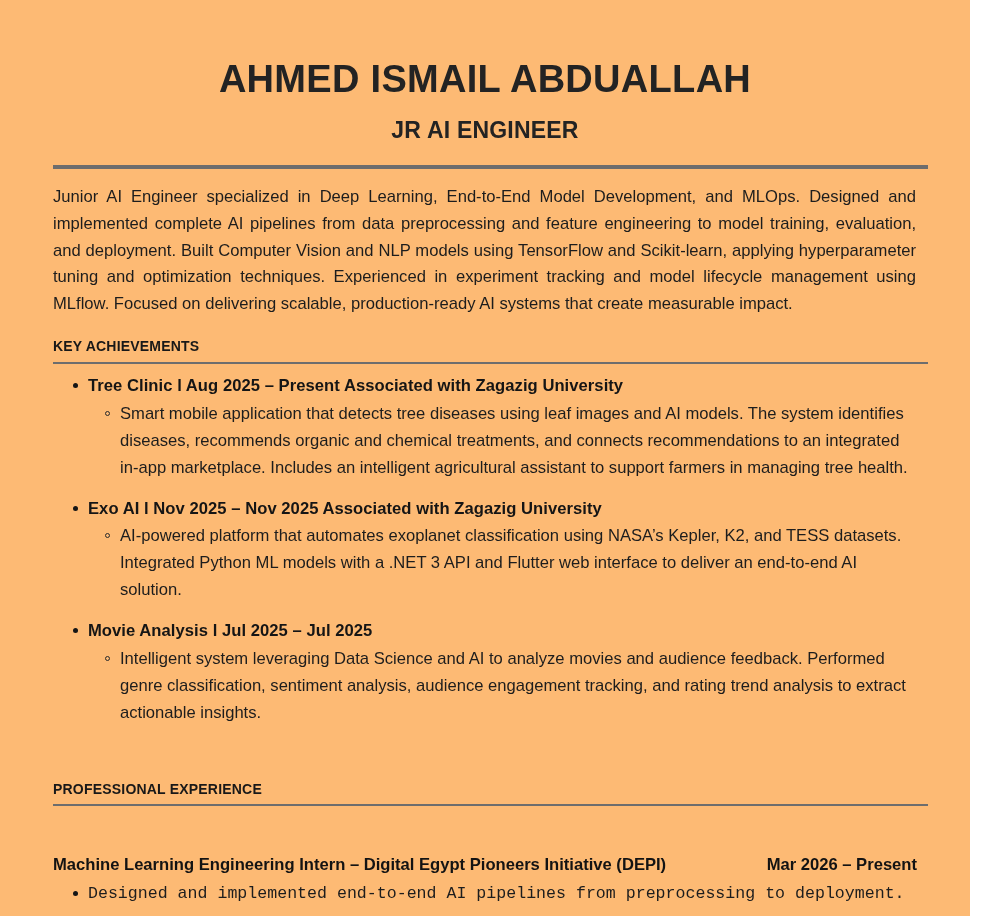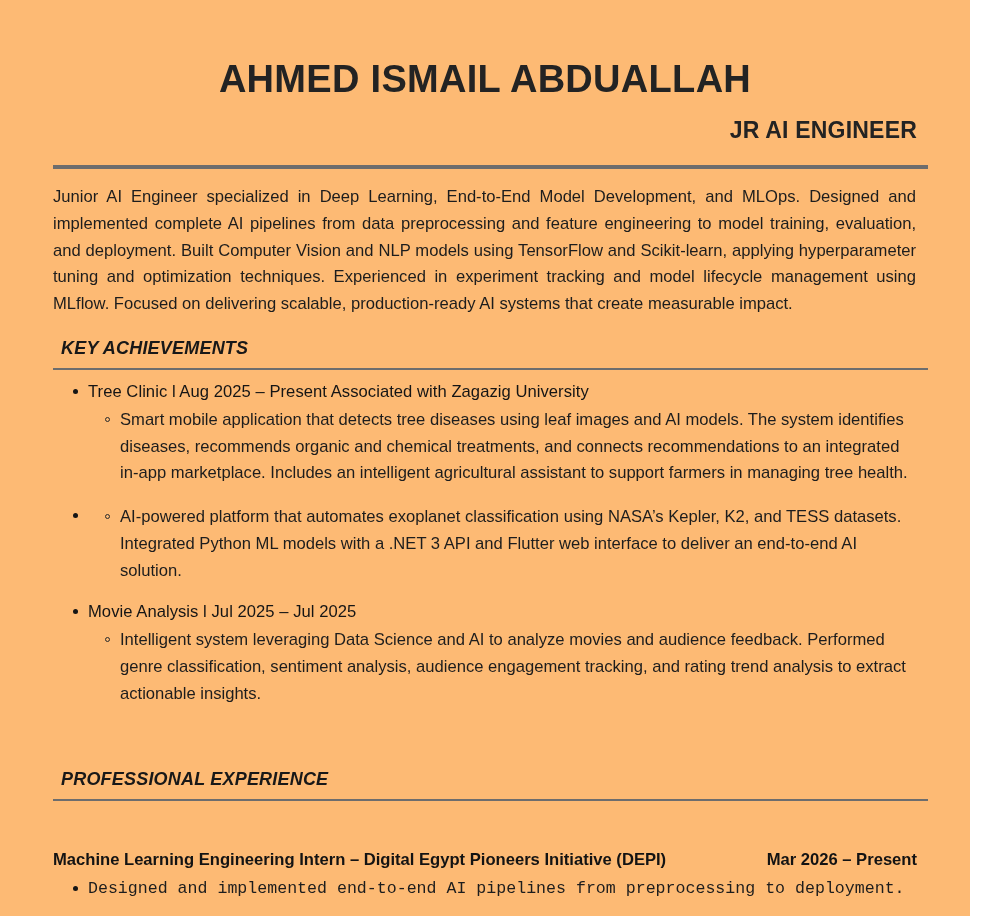--- a/index.html
+++ b/index.html
@@ -34,21 +34,21 @@
     text-align: center;
     font-size: 38px;
     font-weight: bold;
     letter-spacing: 0.3px;
     color: #232323;
     line-height: 1.12;
     margin: 0;
   }
 
   .role {
-    text-align: right;
+    text-align: center;
     font-size: 23px;
     font-weight: bold;
     color: #232323;
     letter-spacing: 0.2px;
     margin: 17px 0 0 0;
     line-height: 1.1;
   }
 
   .rule {
     height: 0;
@@ -77,27 +77,26 @@
     font-size: 16.6px;
     line-height: 1.62;
     color: #1d1d1d;
     margin: 15px 0 0 0;
     padding: 0 1px 0 0;
   }
 
   
   .section { margin-top: 20px; }
   .section-title {
-    font-size: 18px;
+    font-size: 14px;
     font-weight: bold;
     color: #181818;
     letter-spacing: 0.2px;
     line-height: 1.2;
-    margin: 8px;
-    font-style: italic;
+    margin: 0;
   }
   .section-underline {
     height: 0;
     border: 0;
     border-top: 2px solid #6d6d6d;
     margin: 7px 0 0 0;
     width: 875px;
   }
 
   
@@ -105,21 +104,21 @@
     list-style: none;
     margin: 10px 0 0 0;
     padding: 0;
   }
   ul.lvl1 > li.achv { margin-bottom: 2px; }
 
   .lvl1-head {
     position: relative;
     padding-left: 35px;
     font-size: 16.6px;
-    font-weight: normal;
+    font-weight: bold;
     color: #151515;
     line-height: 1.5;
     letter-spacing: 0.05px;
   }
   .lvl1-head .disc {
     position: absolute;
     left: 20px;
     top: 9px;
     width: 5px;
     height: 5px;
@@ -226,20 +225,21 @@
             <span>Smart mobile application that detects tree diseases using leaf images and AI models. The system identifies diseases, recommends organic and chemical treatments, and connects recommendations to an integrated in-app marketplace. Includes an intelligent agricultural assistant to support farmers in managing tree health.</span>
           </li>
         </ul>
       </li>
 
       <li class="achv-gap"></li>
 
       <li class="achv">
         <div class="lvl1-head">
           <span class="disc"></span>
+          <span>Exo AI l Nov 2025 – Nov 2025 Associated with Zagazig University</span>
         </div>
         <ul class="lvl2">
           <li>
             <span class="circ"></span>
             <span>AI-powered platform that automates exoplanet classification using NASA’s Kepler, K2, and TESS datasets. Integrated Python ML models with a .NET 3 API and Flutter web interface to deliver an end-to-end AI solution.</span>
           </li>
         </ul>
       </li>
 
       <li class="achv-gap"></li>

